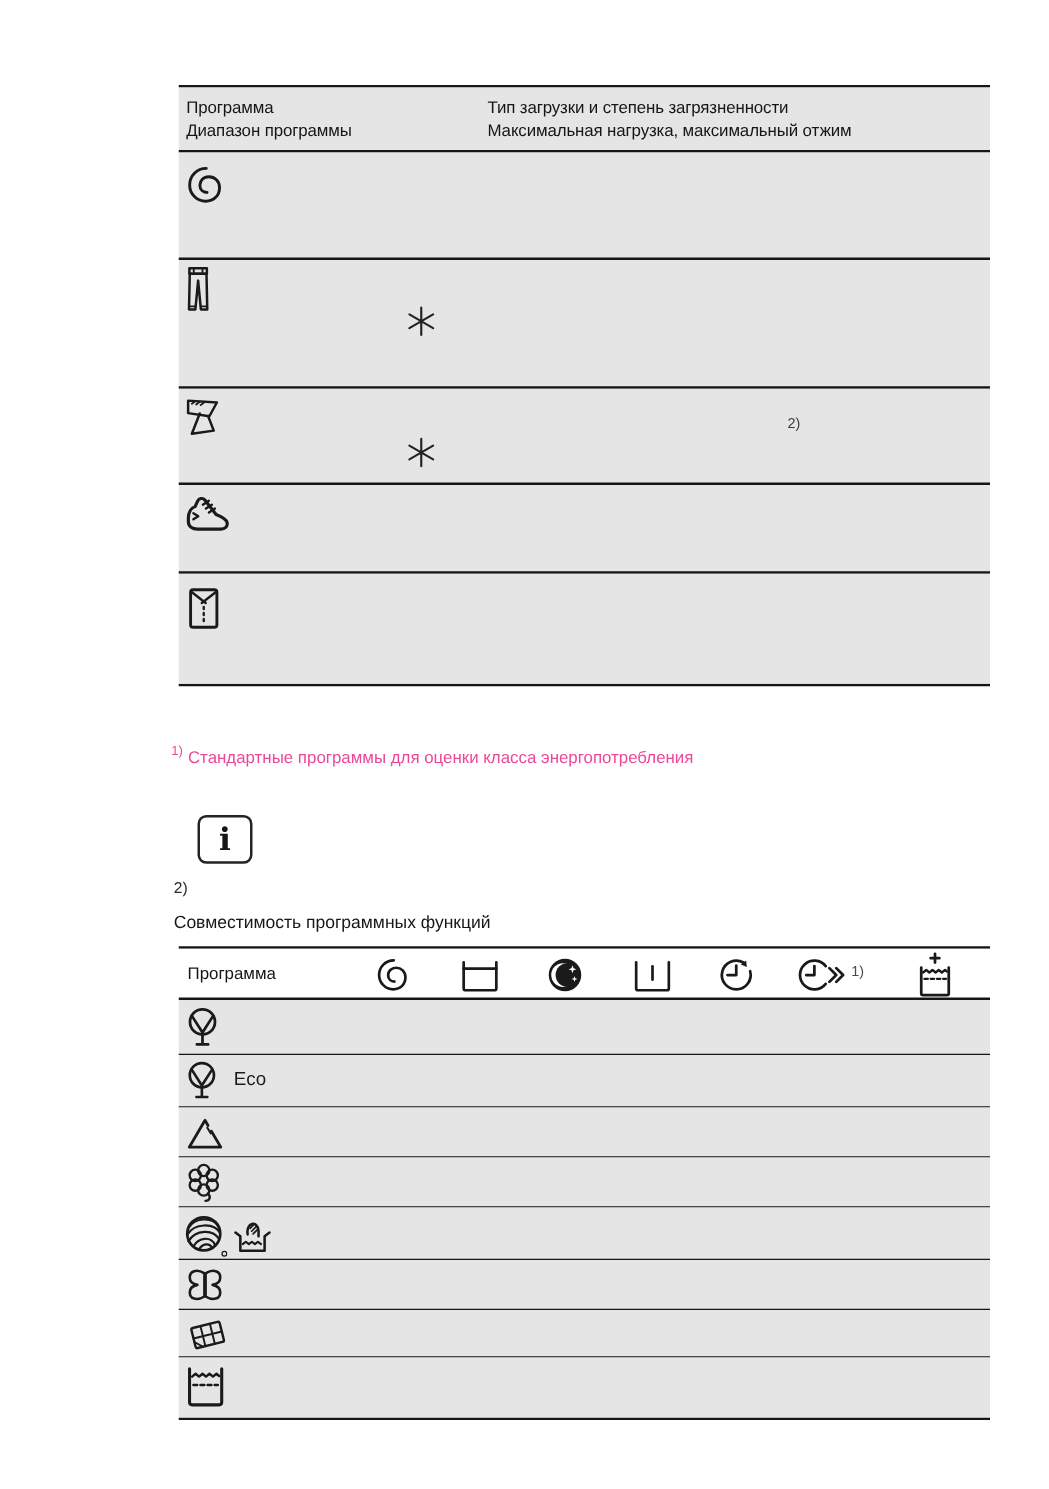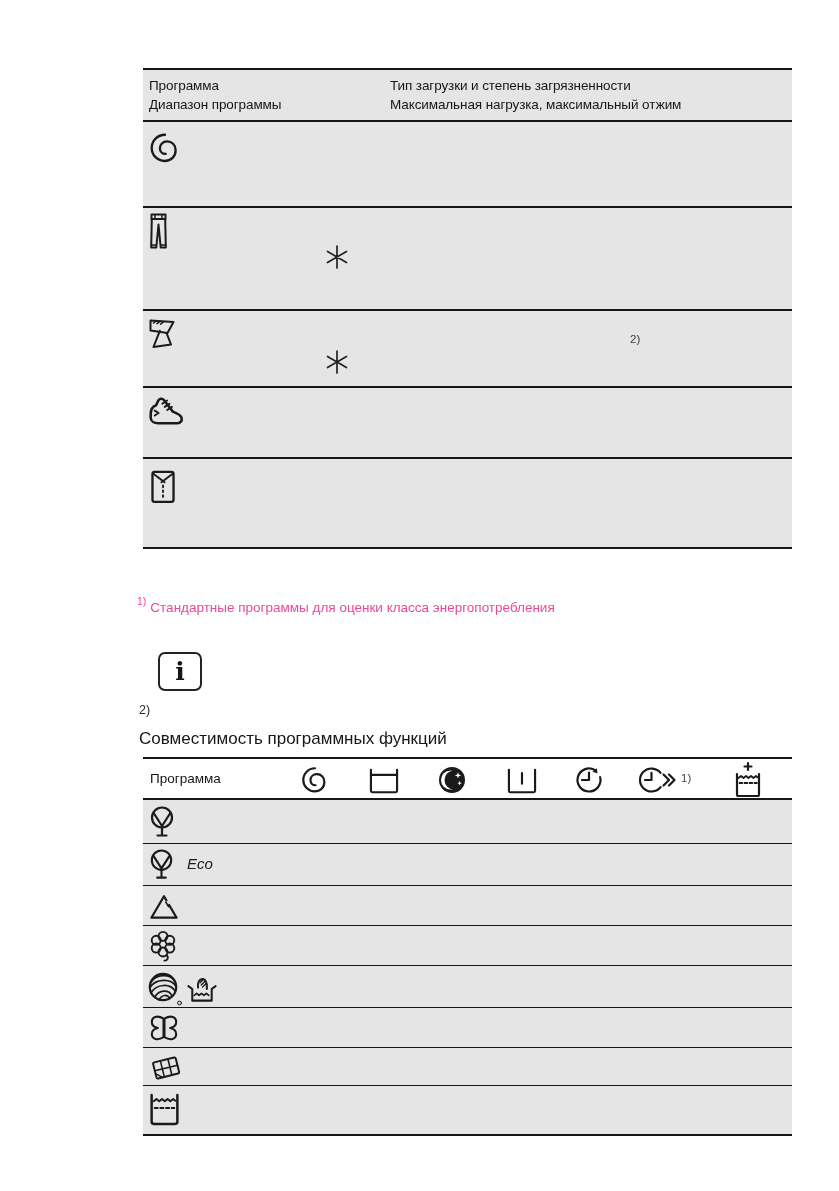--- a/index.html
+++ b/index.html
@@ -14,26 +14,26 @@
   .t1 .row.last{border-bottom:none;}
   .hcell{position:absolute;font-size:13.5px;line-height:19px;letter-spacing:-0.1px;color:#161616;}
   .supmark{font-size:11.5px;color:#3c3c3c;}
   
   .footnote{position:absolute;left:137px;top:552px;font-size:13.5px;color:#ec4899;margin-top:44px;}
   .footnote sup{font-size:10.5px;position:relative;top:-1px;margin-right:4px;}
   .infobox{position:absolute;left:158px;top:652px;width:40px;height:35px;
            border:2.2px solid #242424;border-radius:7px;display:flex;align-items:center;justify-content:center;
            font-family:"DejaVu Serif", serif;font-weight:bold;font-size:25px;color:#161616;background:#fff;}
   .note2{position:absolute;left:139px;top:703px;font-size:12.5px;color:#2a2a2a;}
-  .sec-title{position:absolute;left:139px;top:729px;font-size:17px;color:#161616;}
+  .sec-title{position:absolute;left:139px;top:729px;font-size:14px;color:#161616;}
   
   .t2{position:absolute;left:143px;top:757px;width:649px;
       border-top:2.5px solid #161616;border-bottom:2.5px solid #161616;}
   .t2 .hdr{position:relative;height:41px;background:#ffffff;border-bottom:2px solid #161616;box-sizing:border-box;}
-  .t2 .row{position:relative;background:#e5e5e5;border-bottom:1.8px solid #161616;box-sizing:border-box;font-style:italic;}
+  .t2 .row{position:relative;background:#e5e5e5;border-bottom:1.8px solid #161616;box-sizing:border-box;}
   .t2 .row.last{border-bottom:none;}
   .t2-program{position:absolute;left:7px;top:12px;font-size:13.5px;color:#161616;}
   .eq-sup{position:absolute;font-size:11.5px;color:#4a4a4a;}
   .eco{position:absolute;left:44px;top:11px;font-size:15px;color:#1c1c1c;}
   svg{display:block;}
 </style>
 </head>
 <body>
 
 <div class="page">

